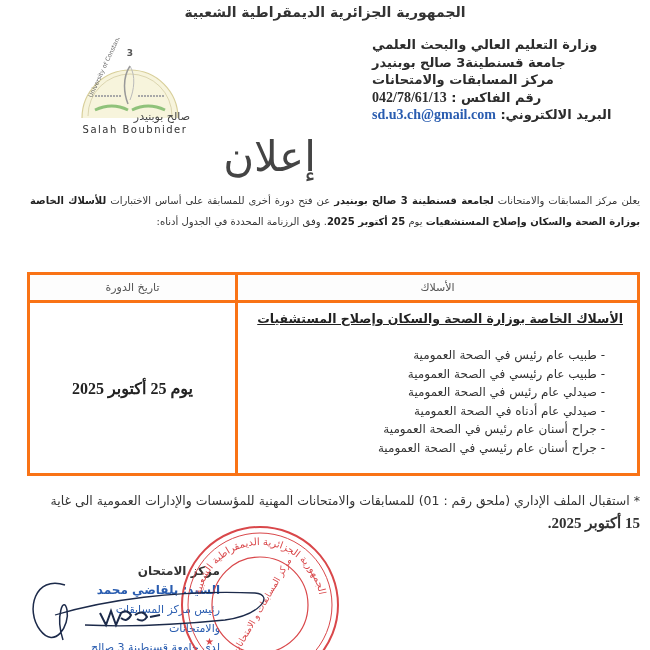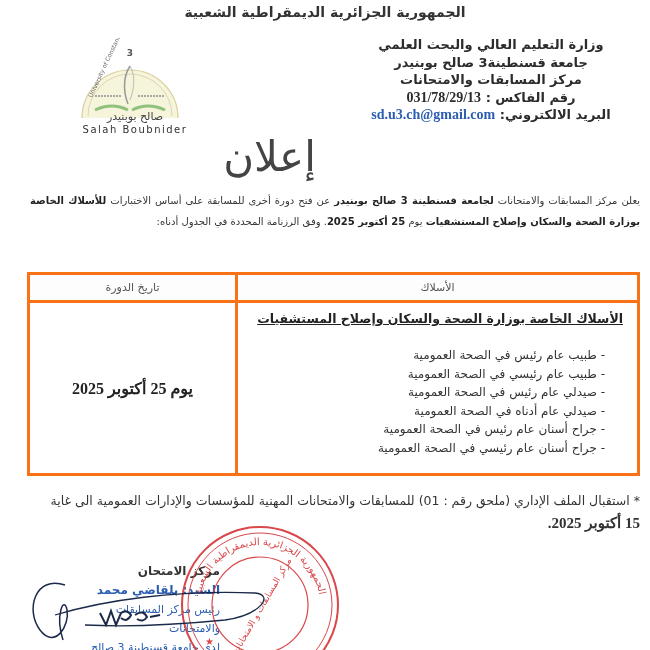--- a/index.html
+++ b/index.html
@@ -6,32 +6,32 @@
   html, body { width: 650px; height: 650px; background: #ffffff; overflow: hidden; }
   body { font-family: "DejaVu Sans", "Liberation Sans", sans-serif; color: #222; position: relative; }
   .rtl { direction: rtl; }
 
   .republic {
     position: absolute; top: 4px; left: 0; width: 650px; text-align: center;
     font-size: 14px; font-weight: bold; color: #333; letter-spacing: 0.5px;
   }
 
   .org-block {
-    position: absolute; top: 36px; right: 24px; width: 270px;
-    text-align: center; font-weight: bold; color: #2c2c2c;
+    position: absolute; top: 36px; right: 8px; width: 270px;
+    text-align: left; font-weight: bold; color: #2c2c2c;
     font-size: 13px; line-height: 17.5px;
   }
   .org-block .email-val { color: #2a5db0; font-family: "Liberation Serif", serif; font-weight: bold; font-size: 14px; }
   .org-block .fax-val { font-family: "Liberation Serif", serif; font-weight: bold; font-size: 14px; }
 
   .logo {
     position: absolute; top: 38px; left: 70px; width: 120px; height: 100px;
   }
   .logo-caption-ar {
-    position: absolute; top: 110px; left: 80px; width: 110px; text-align: center;
+    position: absolute; top: 110px; left: 80px; width: 110px; 
     font-size: 11px; color: #444;
   }
   .logo-caption-en {
     position: absolute; top: 124px; left: 80px; width: 110px; text-align: center;
     font-size: 10px; letter-spacing: 1.5px; color: #333;
   }
 
   .title {
     position: absolute; top: 132px; left: 0; width: 539px; text-align: center;
     font-family: "DejaVu Serif", serif; font-size: 42px; color: #444; letter-spacing: 2px;
@@ -83,21 +83,21 @@
 <body>
 
 <div class="republic rtl">الجمهورية الجزائرية الديمقراطية الشعبية</div>
 
 <div class="org-block rtl">
   <div>وزارة التعليم العالي والبحث العلمي</div>
   <div>جامعة قسنطينة3 صالح بوبنيدر</div>
   <div>مركز المسابقات والامتحانات</div>
   <div>
     <span>رقم الفاكس :</span>
-    <span class="fax-val">031/78/29/13</span>
+    <span class="fax-val">042/78/61/13</span>
   </div>
   <div>
     <span>البريد الالكتروني:</span>
     <span class="email-val">sd.u3.ch@gmail.com</span>
   </div>
 </div>
 
 <svg class="logo" viewBox="0 0 120 100">
   <path d="M12 80 A48 48 0 0 1 108 80" fill="#f7f4dc" stroke="#d8cf9a" stroke-width="1.2"></path>
   <path d="M18 78 A42 42 0 0 1 102 78" fill="none" stroke="#c8c090" stroke-width="0.6"></path>

